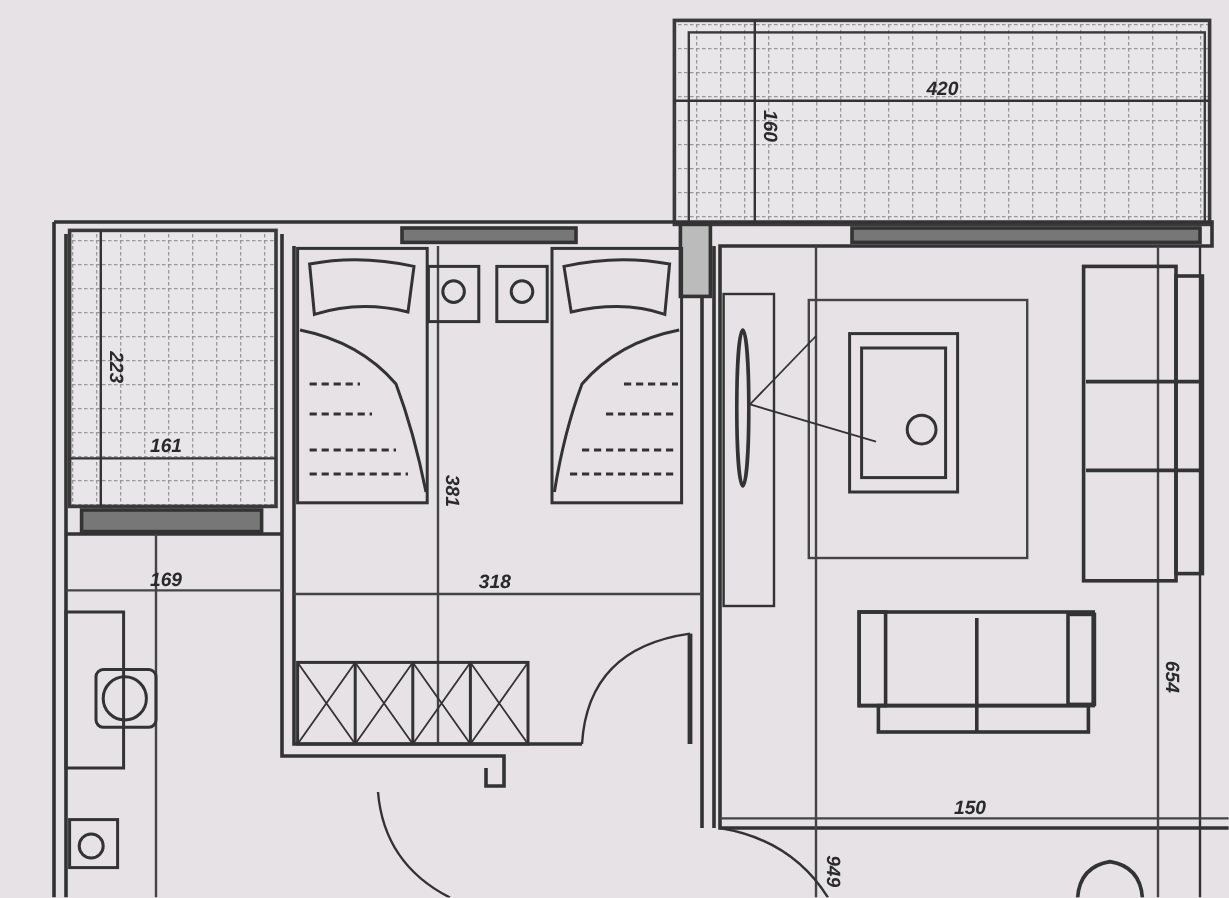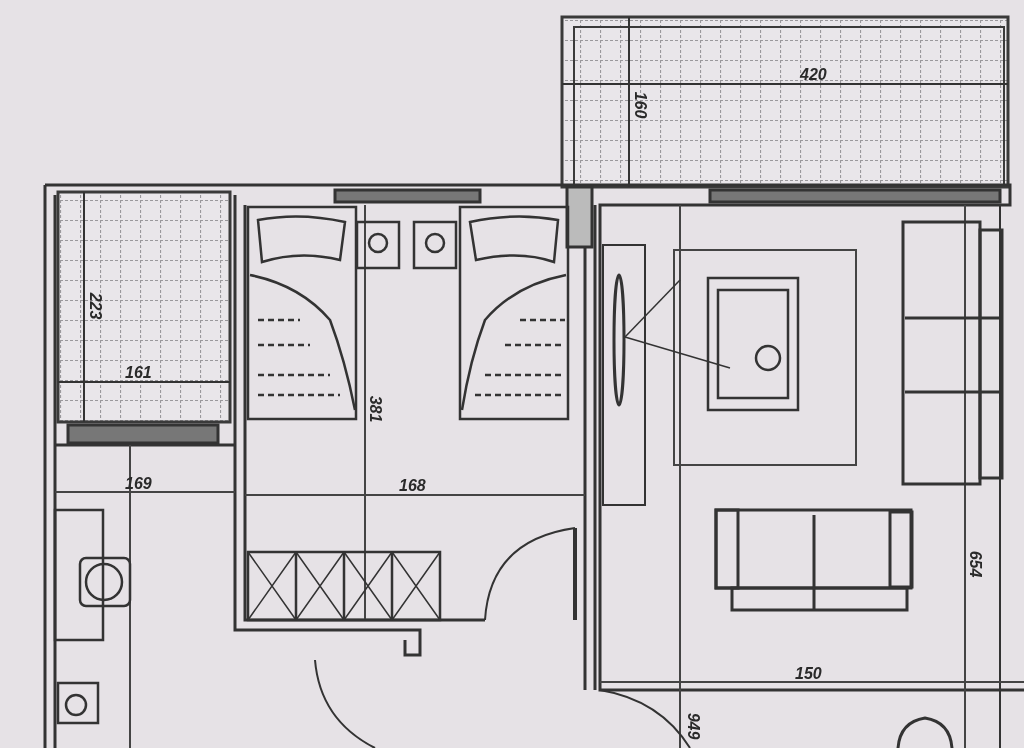--- a/index.html
+++ b/index.html
@@ -122,22 +122,22 @@
     <rect x="716" y="510" width="22" height="78"></rect>
     <rect x="890" y="512" width="22" height="75"></rect>
     <rect x="732" y="588" width="175" height="22"></rect>
     <line x1="814" y1="515" x2="814" y2="610"></line>
   </g>
   <g fill="none" stroke="#333" stroke-width="3">
     <path d="M898 748 Q900 722 925 718 Q950 722 952 748"></path>
   </g>
 </svg>
 
-<div class="dim" style="left:772px;top:66px;margin-left:28px;">420</div>
+<div class="dim" style="left:772px;top:66px;">420</div>
 <div class="dim rot" style="left:627px;top:96px;">160</div>
 <div class="dim rot" style="left:82px;top:297px;">223</div>
 <div class="dim" style="left:125px;top:364px;text-align:center;">161</div>
 <div class="dim rot" style="left:362px;top:400px;">381</div>
-<div class="dim" style="left:399px;top:477px;">168</div>
+<div class="dim" style="left:399px;top:477px;">318</div>
 <div class="dim" style="left:125px;top:475px;">169</div>
 <div class="dim" style="left:795px;top:665px;">150</div>
 <div class="dim rot" style="left:962px;top:555px;">654</div>
 <div class="dim rot" style="left:680px;top:717px;">949</div>
 
 </body></html>

